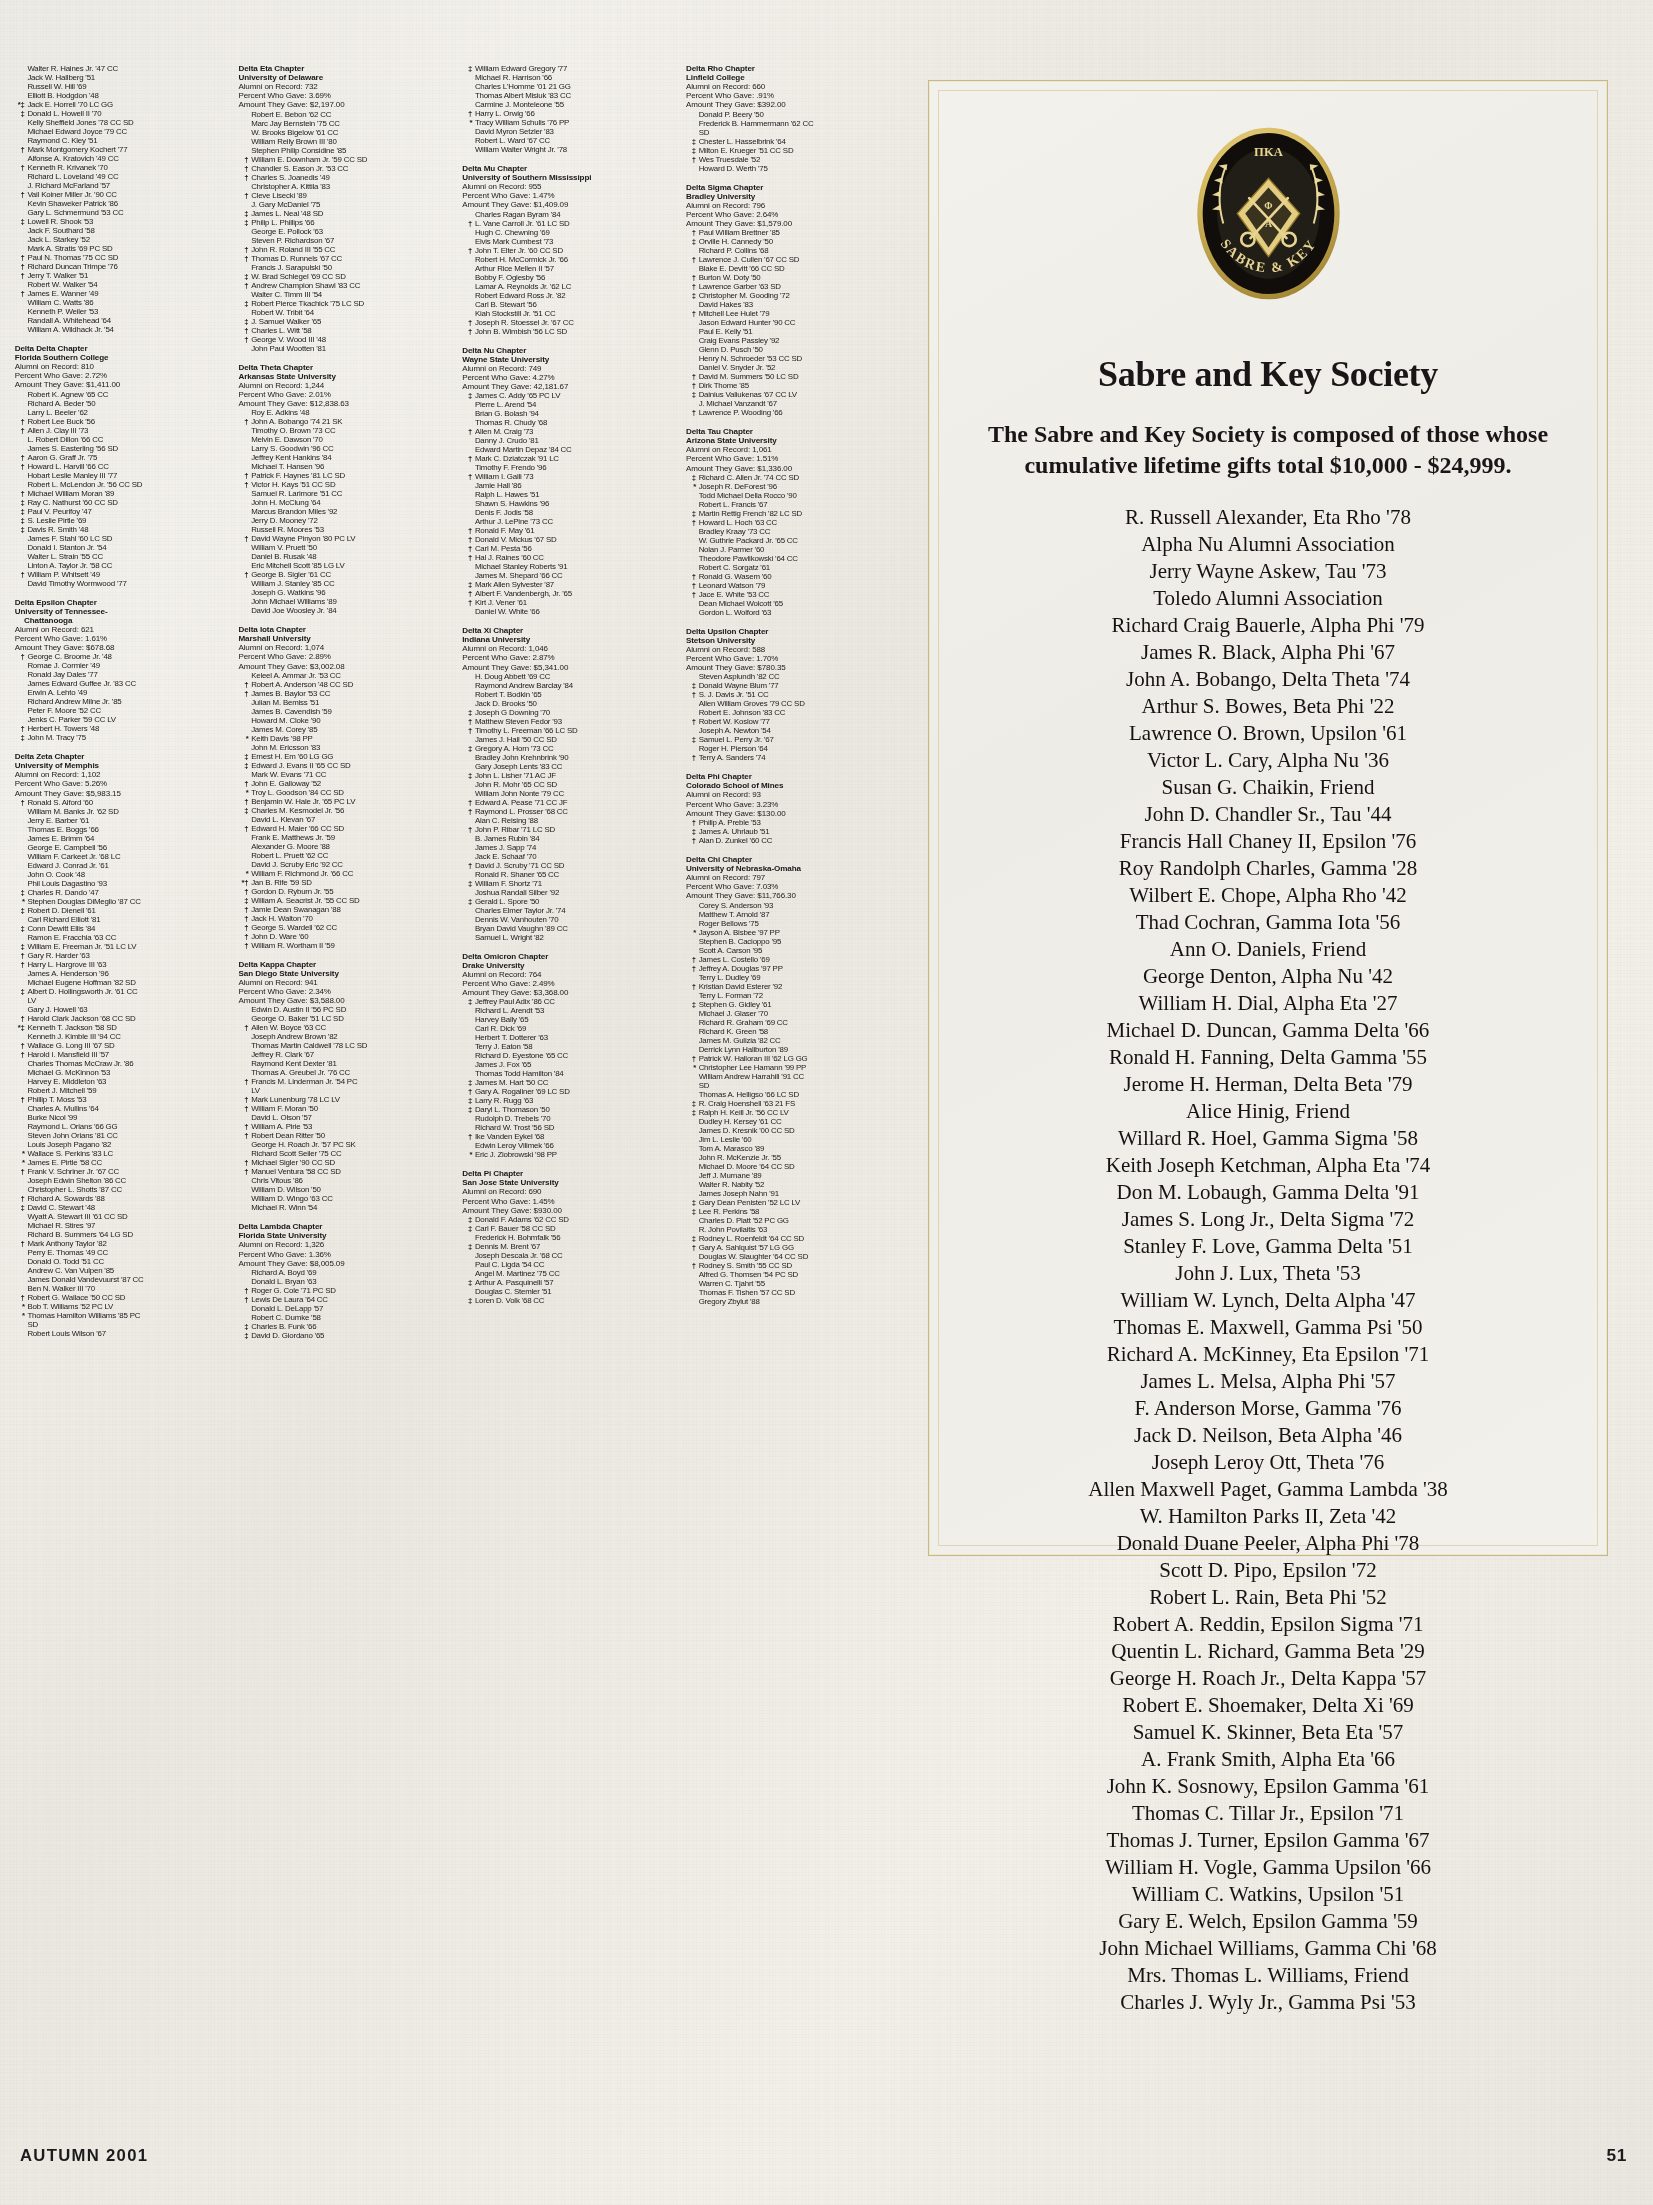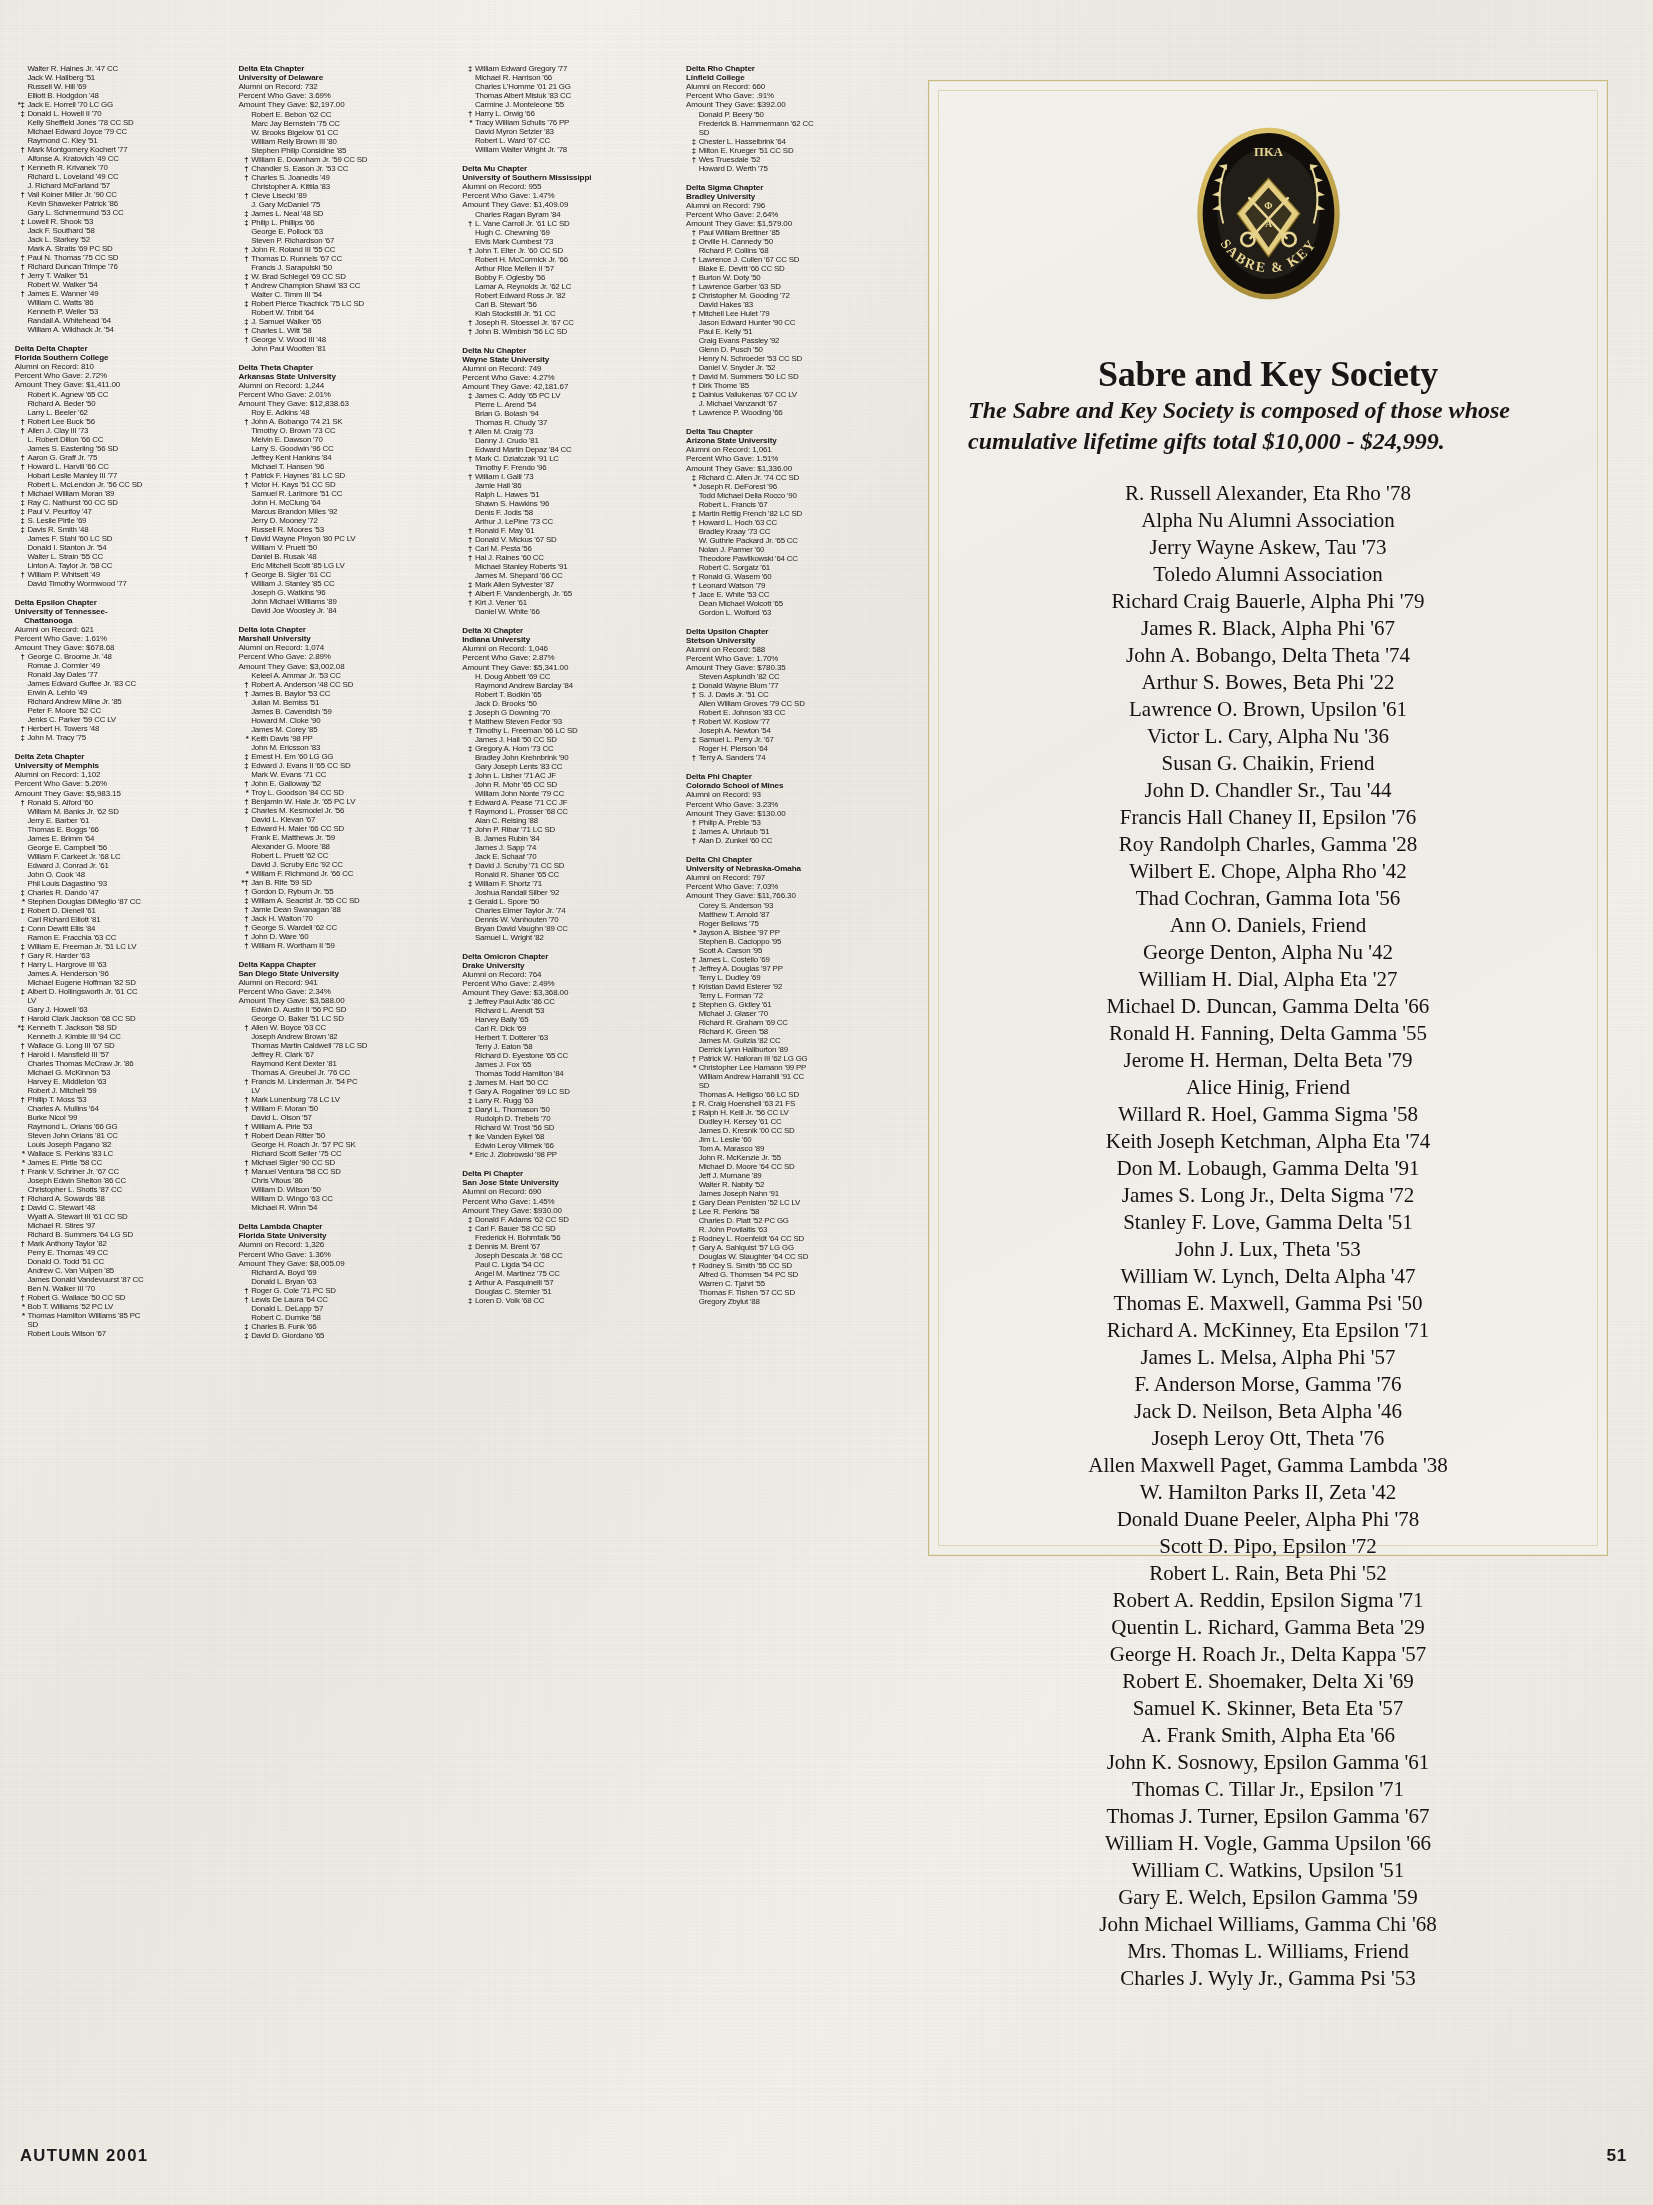--- a/index.html
+++ b/index.html
@@ -96,26 +96,26 @@
   .sk-title{
     font-family:"Liberation Serif", serif;
     font-weight:bold;
     font-size:36px;
     color:#1a1517;
     margin-top:52px;
     letter-spacing:-0.3px;
   }
   .sk-desc{
     font-family:"Liberation Serif", serif;
-    font-style:italic;
     font-weight:bold;
     font-size:24px;
     line-height:31px;
-    text-align:left;
+    text-align:center;
     color:#1a1517;
+    margin-top:24px;
     max-width:600px;
   }
   .sk-list{
     margin-top:23px;
     text-align:center;
     font-family:"Liberation Serif", serif;
     font-size:21px;
     line-height:27px;
     color:#161213;
     width:100%;
@@ -1298,21 +1298,21 @@
               <div class="nrow">
                 <span class="mk"></span>
                 <span class="nm">Pierre L. Arend '54</span>
               </div>
               <div class="nrow">
                 <span class="mk"></span>
                 <span class="nm">Brian G. Bolash '94</span>
               </div>
               <div class="nrow">
                 <span class="mk"></span>
-                <span class="nm">Thomas R. Chudy '37</span>
+                <span class="nm">Thomas R. Chudy '68</span>
               </div>
               <div class="nrow">
                 <span class="mk">†</span>
                 <span class="nm">Allen M. Craig '73</span>
               </div>
               <div class="nrow">
                 <span class="mk"></span>
                 <span class="nm">Danny J. Crudo '81</span>
               </div>
               <div class="nrow">

